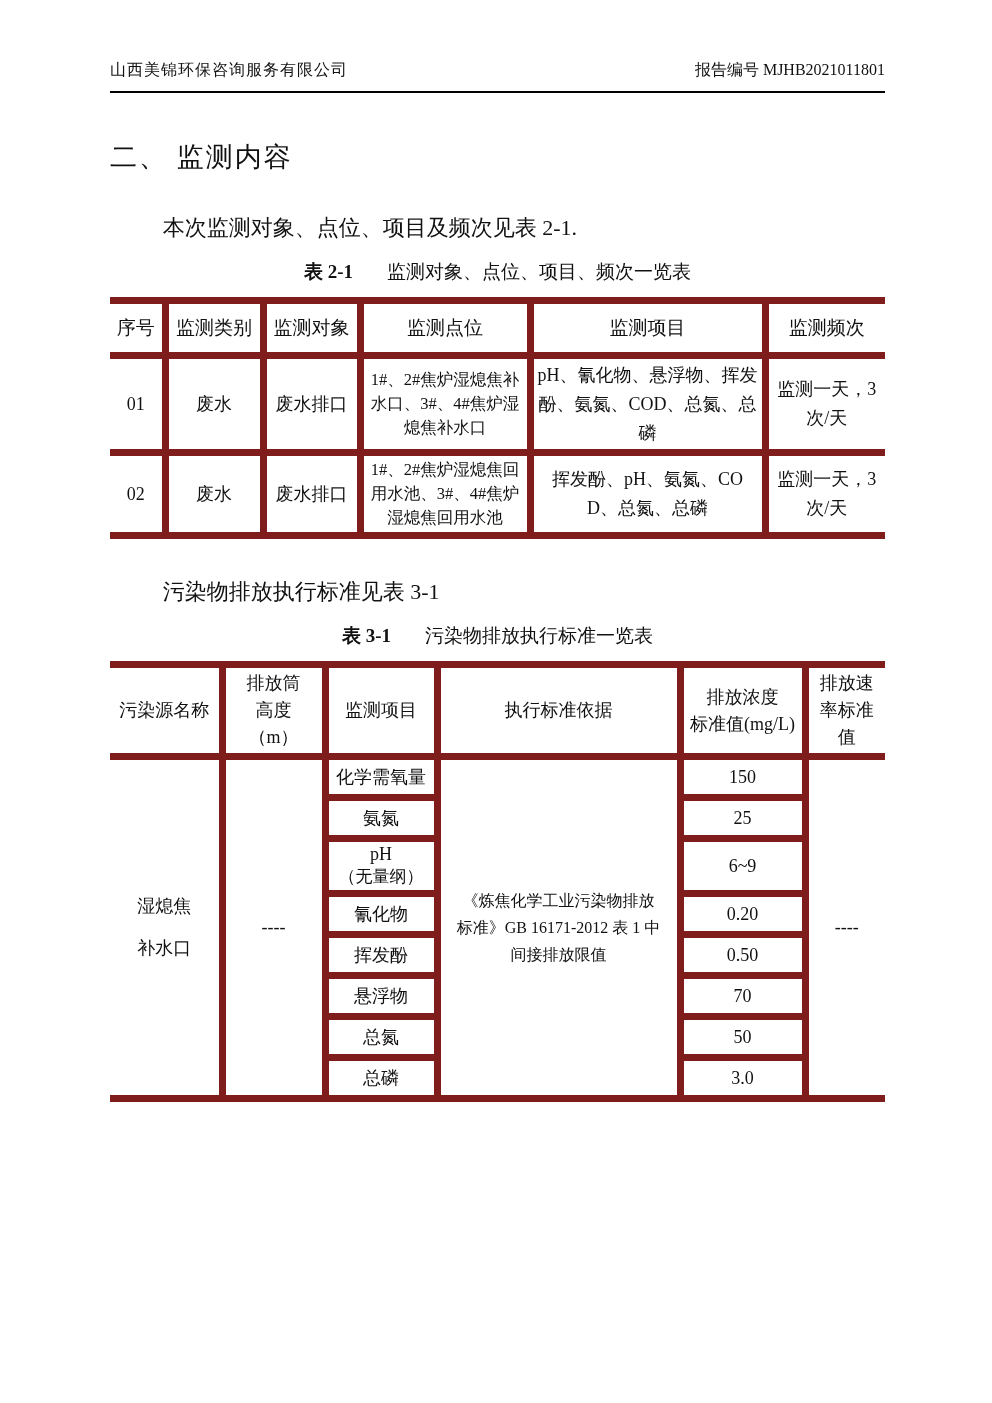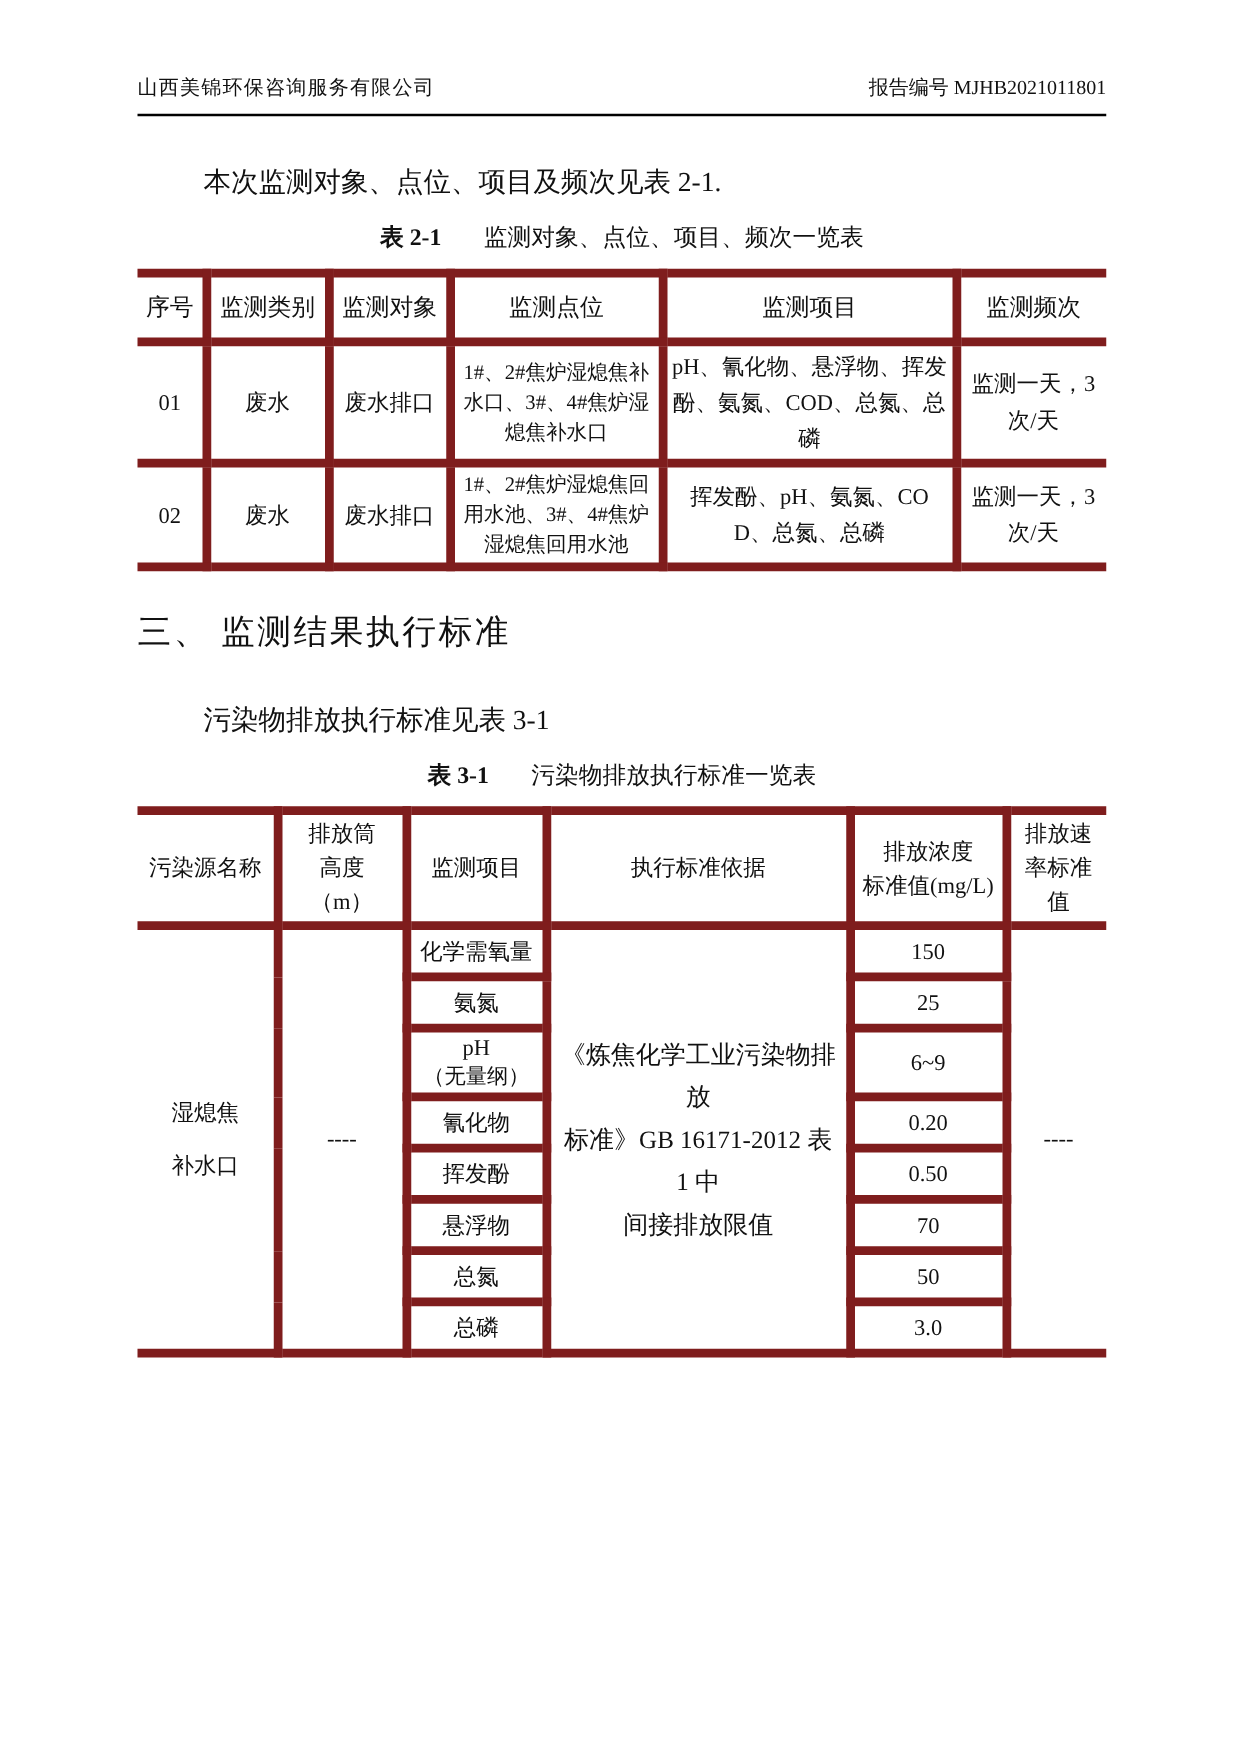--- a/index.html
+++ b/index.html
@@ -72,34 +72,35 @@
   tr > *:first-child { border-left: none; }
   tr > *:last-child  { border-right: none; }
   .t2 th { height: 55px; font-size: 19px; }
   .t2 td { height: 68px; }
   .t2 .cell-point { font-size: 16.5px; line-height: 1.45; }
   .t2 .cell-items { font-size: 18px; line-height: 1.6; }
   .t2 .cell-freq  { font-size: 18px; line-height: 1.6; }
   .t3 th { height: 82px; font-size: 18px; line-height: 1.5; white-space: pre-line; }
   .t3 td { height: 41px; }
   .t3 .cell-source { font-size: 18px; line-height: 2.3; white-space: pre-line; }
-  .t3 .cell-standard { font-size: 20px; line-height: 1.7; white-space: pre-line; margin-left: 44px; }
+  .t3 .cell-standard { font-size: 16px; line-height: 1.7; white-space: pre-line; margin-left: 44px; }
   .ph-sub { font-size: 17px; }
 </style>
 </head>
 <body>
 
 <div class="page">
 
   <div class="doc-header">
     <span class="company">山西美锦环保咨询服务有限公司</span>
     <span class="report-no">报告编号 MJHB2021011801</span>
   </div>
 
 
+  <div class="section-title s2-title">二、 监测内容</div>
   <div class="intro-line">本次监测对象、点位、项目及频次见表 2-1.</div>
   <div class="table-caption">
     <span class="cap-label">表 2-1</span><span>监测对象、点位、项目、频次一览表</span>
   </div>
 
   <table class="t2">
     <colgroup>
       <col style="width:55px">
         <col style="width:98px">
         <col style="width:97px">
@@ -128,21 +129,20 @@
       <td>02</td>
       <td>废水</td>
       <td>废水排口</td>
       <td class="cell-point">1#、2#焦炉湿熄焦回用水池、3#、4#焦炉湿熄焦回用水池</td>
       <td class="cell-items">挥发酚、pH、氨氮、COD、总氮、总磷</td>
       <td class="cell-freq">监测一天，3 次/天</td>
     </tr>
   </tbody>
     </table>
 
-  <div class="section-title s3-title">三、 监测结果执行标准</div>
   <div class="intro-line">污染物排放执行标准见表 3-1</div>
   <div class="table-caption">
     <span class="cap-label">表 3-1</span><span>污染物排放执行标准一览表</span>
   </div>
 
   <table class="t3">
     <colgroup>
       <col style="width:112px">
         <col style="width:103px">
         <col style="width:112px">

